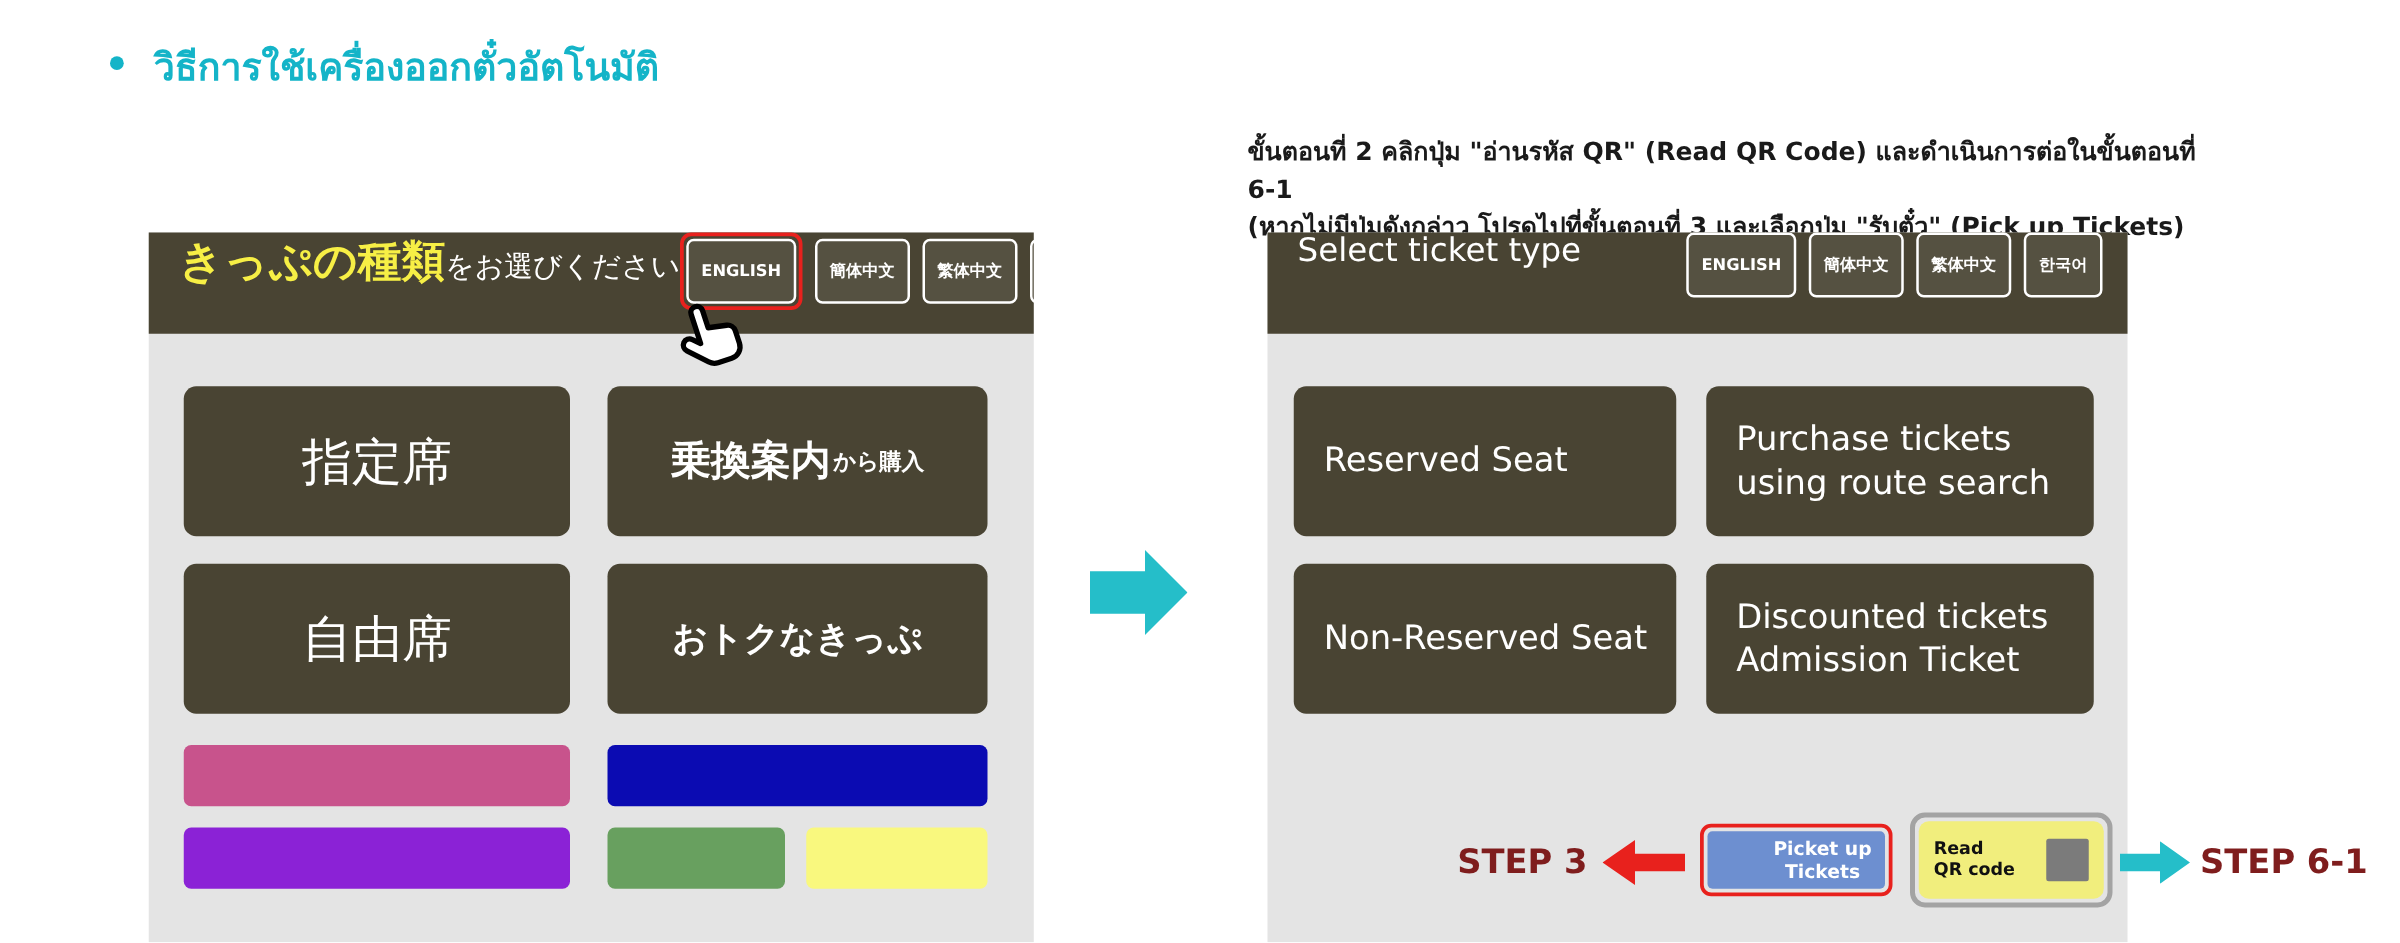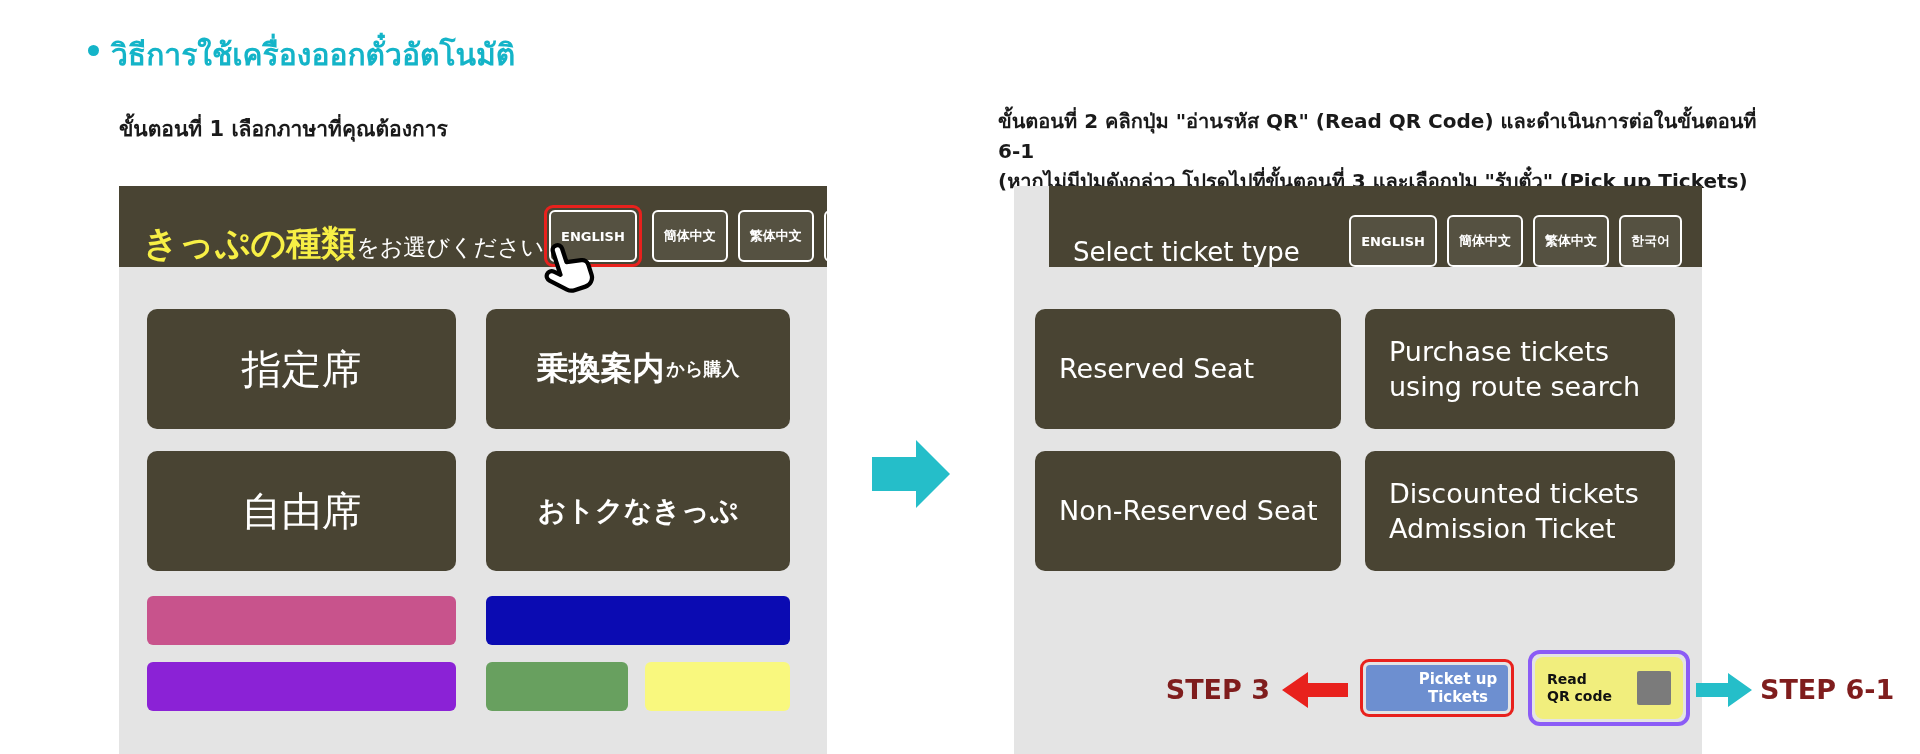--- a/index.html
+++ b/index.html
@@ -3,32 +3,32 @@
 <meta charset="utf-8">
 <style>
   * { box-sizing: border-box; margin: 0; padding: 0; }
   html,body { background:#fff; }
   body { font-family: "DejaVu Sans", "Liberation Sans", sans-serif; }
   .canvas { position:relative; width:1920px; height:754px; background:#fff; overflow:hidden; }
 
   
   .page-title-row { position:absolute; left:88px; top:38px; display:flex; align-items:flex-start; }
   .bullet { width:11px; height:11px; border-radius:50%; background:#14b4c8; margin-top:7px; }
-  .page-title-row h1 { font-size:30px; font-weight:bold; color:#14b4c8; margin-left:12px; line-height:1.1; }
+  .page-title-row h1 { font-size:30px; font-weight:bold; color:#14b4c8; margin-left:24px; line-height:1.1; }
 
   .caption { position:absolute; color:#1a1a1a; font-weight:bold; }
   .caption-1 { left:119px; top:112px; font-size:21px; }
   .caption-2 { left:998px; top:106px; font-size:20px; line-height:1.5; width:780px; }
 
   
   .machine { position:absolute; top:186px; height:568px; background:#e4e4e4; }
   .machine-left  { left:119px;  width:708px; }
-  .machine-right { left:1014px; width:688px;padding-left:35px; }
+  .machine-right { left:1014px; width:688px; }
 
-  .m-header { position:relative; height:81px; background:#494433; display:flex; align-items:flex-end; padding:0 20px 0 24px; }
+  .m-header { position:relative; height:81px; background:#494433; display:flex; align-items:flex-start; padding:0 20px 0 24px; }
   .m-title-ja { display:flex; align-items:baseline; white-space:nowrap; }
   .m-title-ja .hl  { font-size:35px; font-weight:bold; color:#f7ef45; }
   .m-title-ja .rest{ font-size:23px; color:#ffffff; }
   .m-title-en { font-size:26px; color:#ffffff; }
 
   .langs { margin-left:auto; display:flex; align-items:center; gap:10px; }
   .lang { font-family:inherit; background:rgba(255,255,255,0.07); color:#fff; border:2px solid #fff; border-radius:6px;
           font-size:13px; font-weight:bold; height:52px; padding:0 10px; white-space:nowrap; cursor:pointer; }
   .lang-wrap { display:inline-flex; border:3px solid #e8211d; border-radius:9px; padding:2px; }
 
@@ -69,37 +69,36 @@
   .step-label { position:absolute; font-size:27px; font-weight:bold; color:#7f1d1d; }
   .step3-label { left:1150px; top:674px; width:120px; text-align:right; }
   .step6-label { left:1760px; top:674px; }
 
   
   .pickup-wrap { position:absolute; left:1360px; top:659px; border:3px solid #e8211d; border-radius:9px; padding:3px; background:#e4e4e4; }
   .pickup-btn { width:142px; height:46px; background:#6d8fd0; border:none; border-radius:4px; color:#fff;
                 font-family:inherit; font-size:15px; font-weight:bold; cursor:pointer;padding-left:42px; }
 
   
-  .qr-wrap { position:absolute; left:1528px; top:650px; border:4px solid #8b5cf6; border-radius:12px; padding:3px; background:#e4e4e4; }
+  .qr-wrap { position:absolute; left:1528px; top:650px; border:4px solid #a3a3a3; border-radius:12px; padding:3px; background:#e4e4e4; }
   .qr-btn { width:148px; height:62px; background:#f1ee7d; border-radius:8px; display:flex; align-items:center; justify-content:space-between;
             padding:0 12px; cursor:pointer; }
   .qr-text { width:66px; font-size:14px; font-weight:bold; color:#111; line-height:1.2; }
   .qr-square { width:34px; height:34px; background:#7b7b7b; border-radius:2px; }
 </style>
 </head>
 <body>
 
 <div class="canvas">
 
   <div class="page-title-row">
     <span class="bullet"></span>
     <h1>วิธีการใช้เครื่องออกตั๋วอัตโนมัติ</h1>
   </div>
 
-  <div class="caption caption-1">ขั้นตอนที่ 1 เลือกภาษาที่คุณต้องการ</div>
 
   <div class="caption caption-2">
     <div>ขั้นตอนที่ 2 คลิกปุ่ม "อ่านรหัส QR" (Read QR Code) และดำเนินการต่อในขั้นตอนที่ 6-1</div>
     <div>(หากไม่มีปุ่มดังกล่าว โปรดไปที่ขั้นตอนที่ 3 และเลือกปุ่ม "รับตั๋ว" (Pick up Tickets)</div>
   </div>
 
   <div class="machine machine-left">
     <div class="m-header">
       <div class="m-title-ja">
         <span class="hl">きっぷの種類</span>

